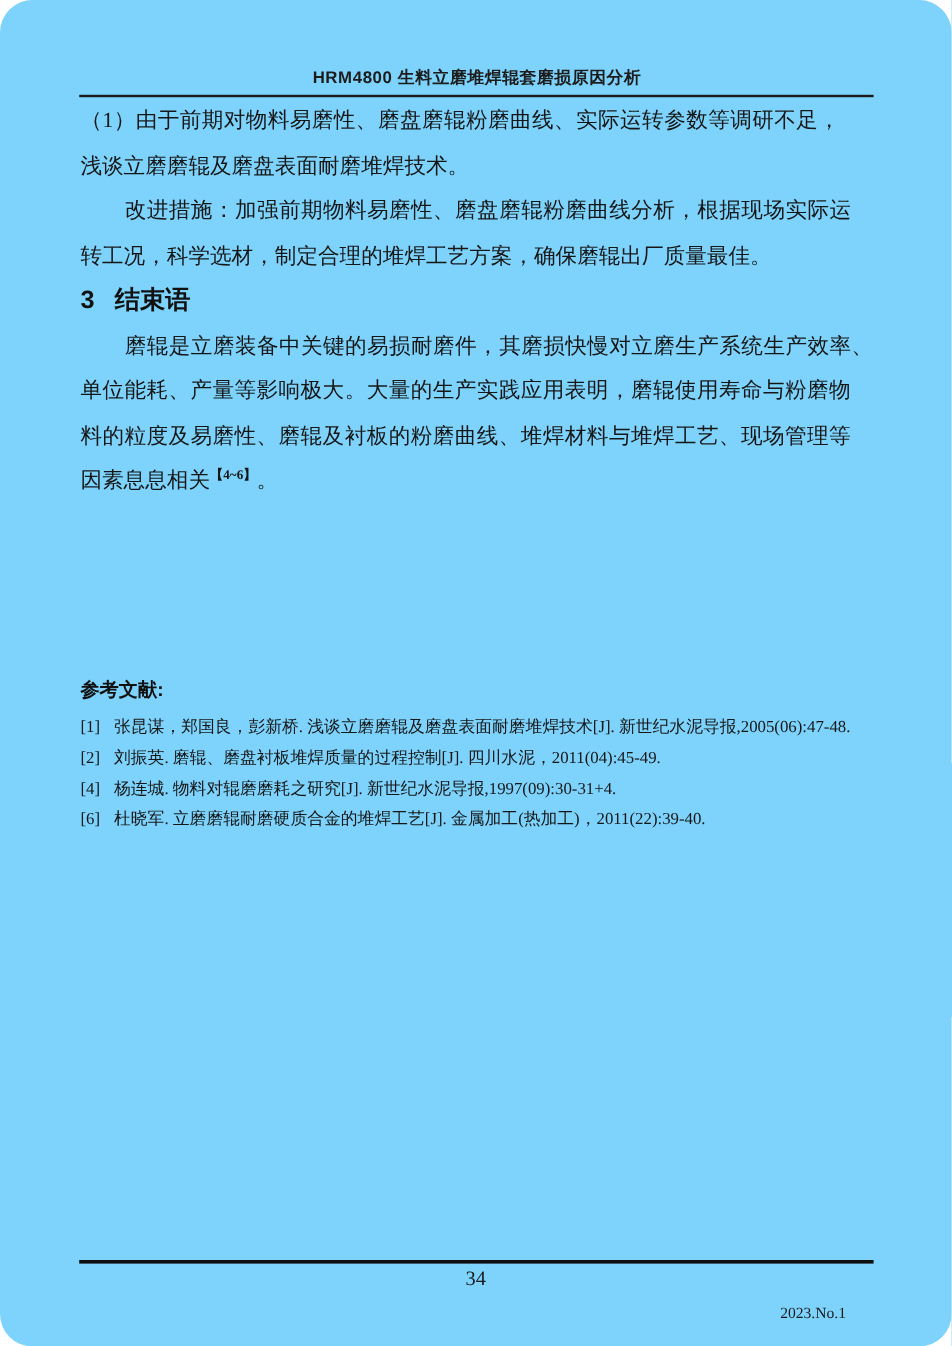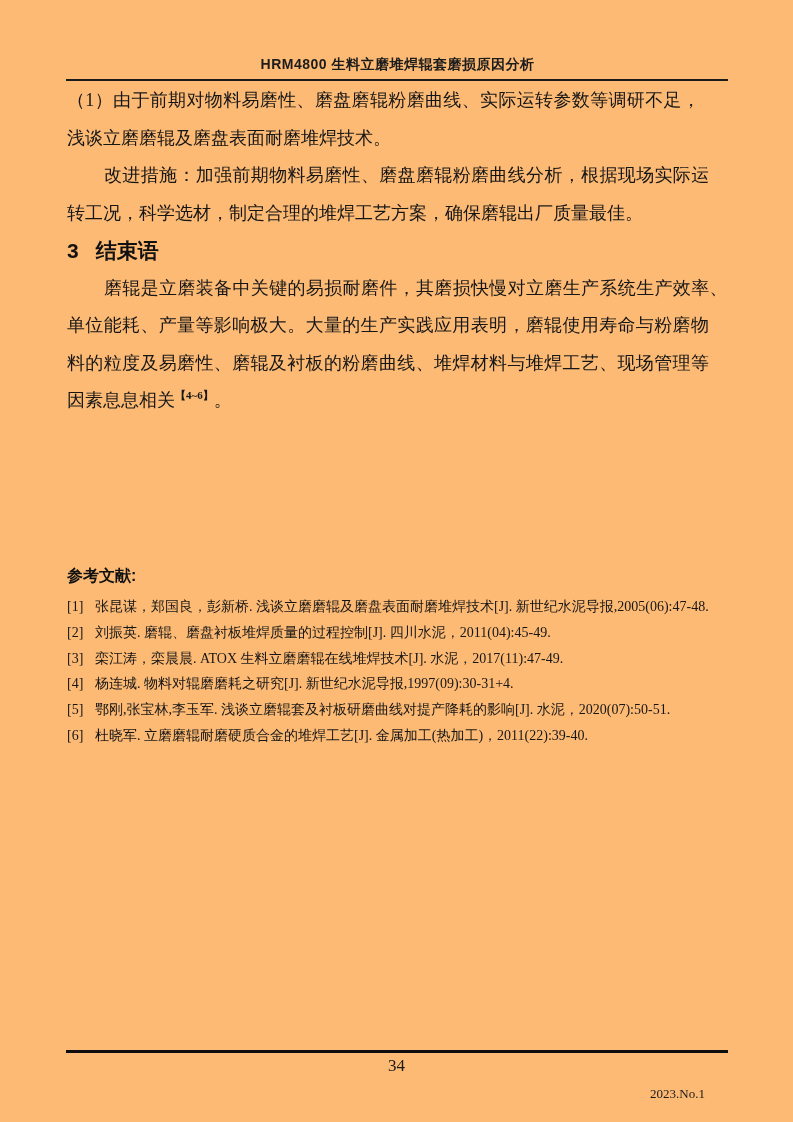--- a/index.html
+++ b/index.html
@@ -6,22 +6,23 @@
   body {
     width: 793px; height: 1122px;
     background: #ffffff;
     font-family: "Liberation Serif", serif;
     color: #1a1a1a;
     -webkit-font-smoothing: antialiased;
   }
   .page {
     position: relative;
     width: 793px; height: 1122px;
-    background: #fdba74;
+    background: #7dd3fc;
     overflow: hidden;
+    border-radius: 27px;
   }
 
   
   .page-header {
     position: absolute;
     top: 54px; left: 67px; width: 661px;
     text-align: center;
     font-family: "Liberation Sans", sans-serif;
     font-weight: bold;
     font-size: 14px;
@@ -148,27 +149,21 @@
   <section class="references">
     <div class="ref-heading">参考文献:</div>
 
     <div class="ref-row">
       <span class="ref-label">[1]</span><span>张昆谋，郑国良，彭新桥. 浅谈立磨磨辊及磨盘表面耐磨堆焊技术[J]. 新世纪水泥导报,2005(06):47-48.</span>
     </div>
     <div class="ref-row">
       <span class="ref-label">[2]</span><span>刘振英. 磨辊、磨盘衬板堆焊质量的过程控制[J]. 四川水泥，2011(04):45-49.</span>
     </div>
     <div class="ref-row">
-      <span class="ref-label">[3]</span><span>栾江涛，栾晨晨. ATOX 生料立磨磨辊在线堆焊技术[J]. 水泥，2017(11):47-49.</span>
-    </div>
-    <div class="ref-row">
       <span class="ref-label">[4]</span><span>杨连城. 物料对辊磨磨耗之研究[J]. 新世纪水泥导报,1997(09):30-31+4.</span>
-    </div>
-    <div class="ref-row">
-      <span class="ref-label">[5]</span><span>鄂刚,张宝林,李玉军. 浅谈立磨辊套及衬板研磨曲线对提产降耗的影响[J]. 水泥，2020(07):50-51.</span>
     </div>
     <div class="ref-row">
       <span class="ref-label">[6]</span><span>杜晓军. 立磨磨辊耐磨硬质合金的堆焊工艺[J]. 金属加工(热加工)，2011(22):39-40.</span>
     </div>
   </section>
 
   <footer>
     <div class="footer-rule"></div>
     <div class="footer-page">34</div>
     <div class="footer-issue">2023.No.1</div>

